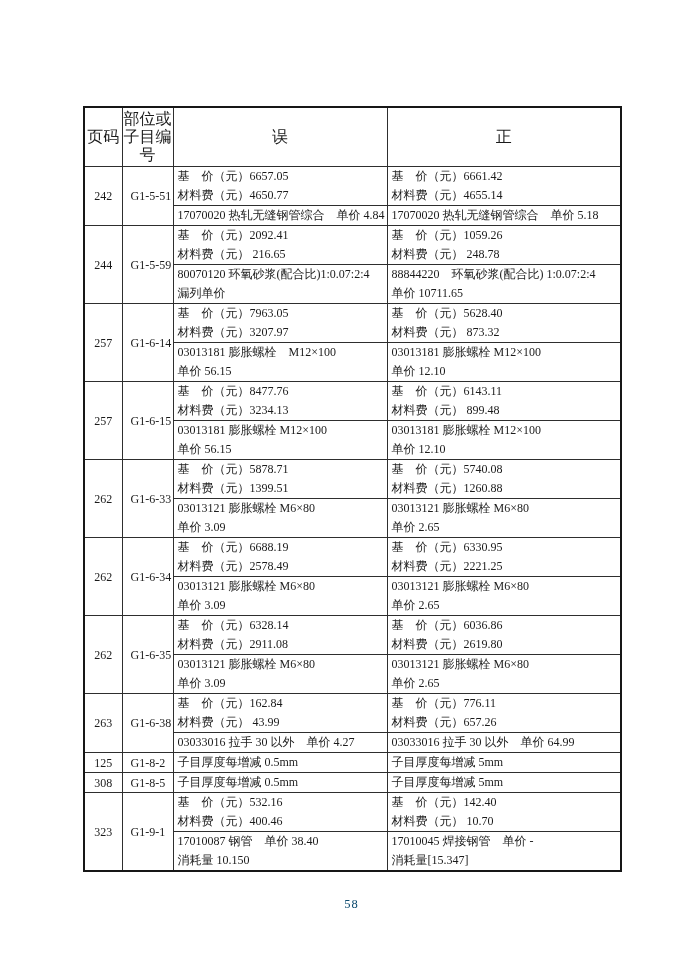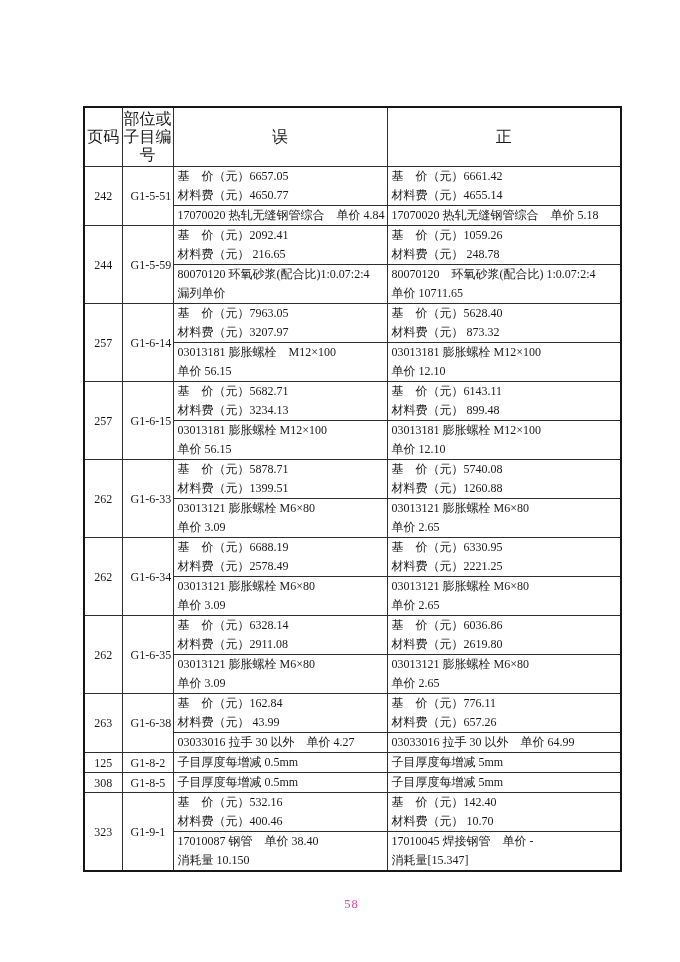--- a/index.html
+++ b/index.html
@@ -62,21 +62,21 @@
   tr.sub td {
     border-top-color: #5a5a5a;
   }
   .footer-num {
     position: absolute;
     left: 83px;
     top: 897px;
     width: 537px;
     text-align: center;
     font-size: 12.5px;
-    color: #ec4899;
+    color: #0c4a6e;
     letter-spacing: 1px;
   }
 </style>
 </head>
 <body>
 
 <div class="page">
 
   <table class="errata">
     <colgroup>
@@ -136,21 +136,21 @@
             <div class="line">基　价（元）1059.26</div>
             <div class="line">材料费（元） 248.78</div>
           </td>
         </tr>
         <tr class="sub">
           <td class="c-txt">
             <div class="line">80070120 环氧砂浆(配合比)1:0.07:2:4</div>
             <div class="line">漏列单价</div>
           </td>
           <td class="c-txt">
-            <div class="line">80070120　环氧砂浆(配合比) 1:0.07:2:4</div>
+            <div class="line">88844220　环氧砂浆(配合比) 1:0.07:2:4</div>
             <div class="line">单价 10711.65</div>
           </td>
         </tr>
         <tr>
           <td class="c-page" rowspan="2">
             <div class="line">257</div>
           </td>
           <td class="c-code" rowspan="2">
             <div class="line">G1-6-14</div>
           </td>
@@ -174,21 +174,21 @@
           </td>
         </tr>
         <tr>
           <td class="c-page" rowspan="2">
             <div class="line">257</div>
           </td>
           <td class="c-code" rowspan="2">
             <div class="line">G1-6-15</div>
           </td>
           <td class="c-txt">
-            <div class="line">基　价（元）5682.71</div>
+            <div class="line">基　价（元）8477.76</div>
             <div class="line">材料费（元）3234.13</div>
           </td>
           <td class="c-txt">
             <div class="line">基　价（元）6143.11</div>
             <div class="line">材料费（元） 899.48</div>
           </td>
         </tr>
         <tr class="sub">
           <td class="c-txt">
             <div class="line">03013181 膨胀螺栓 M12×100</div>

